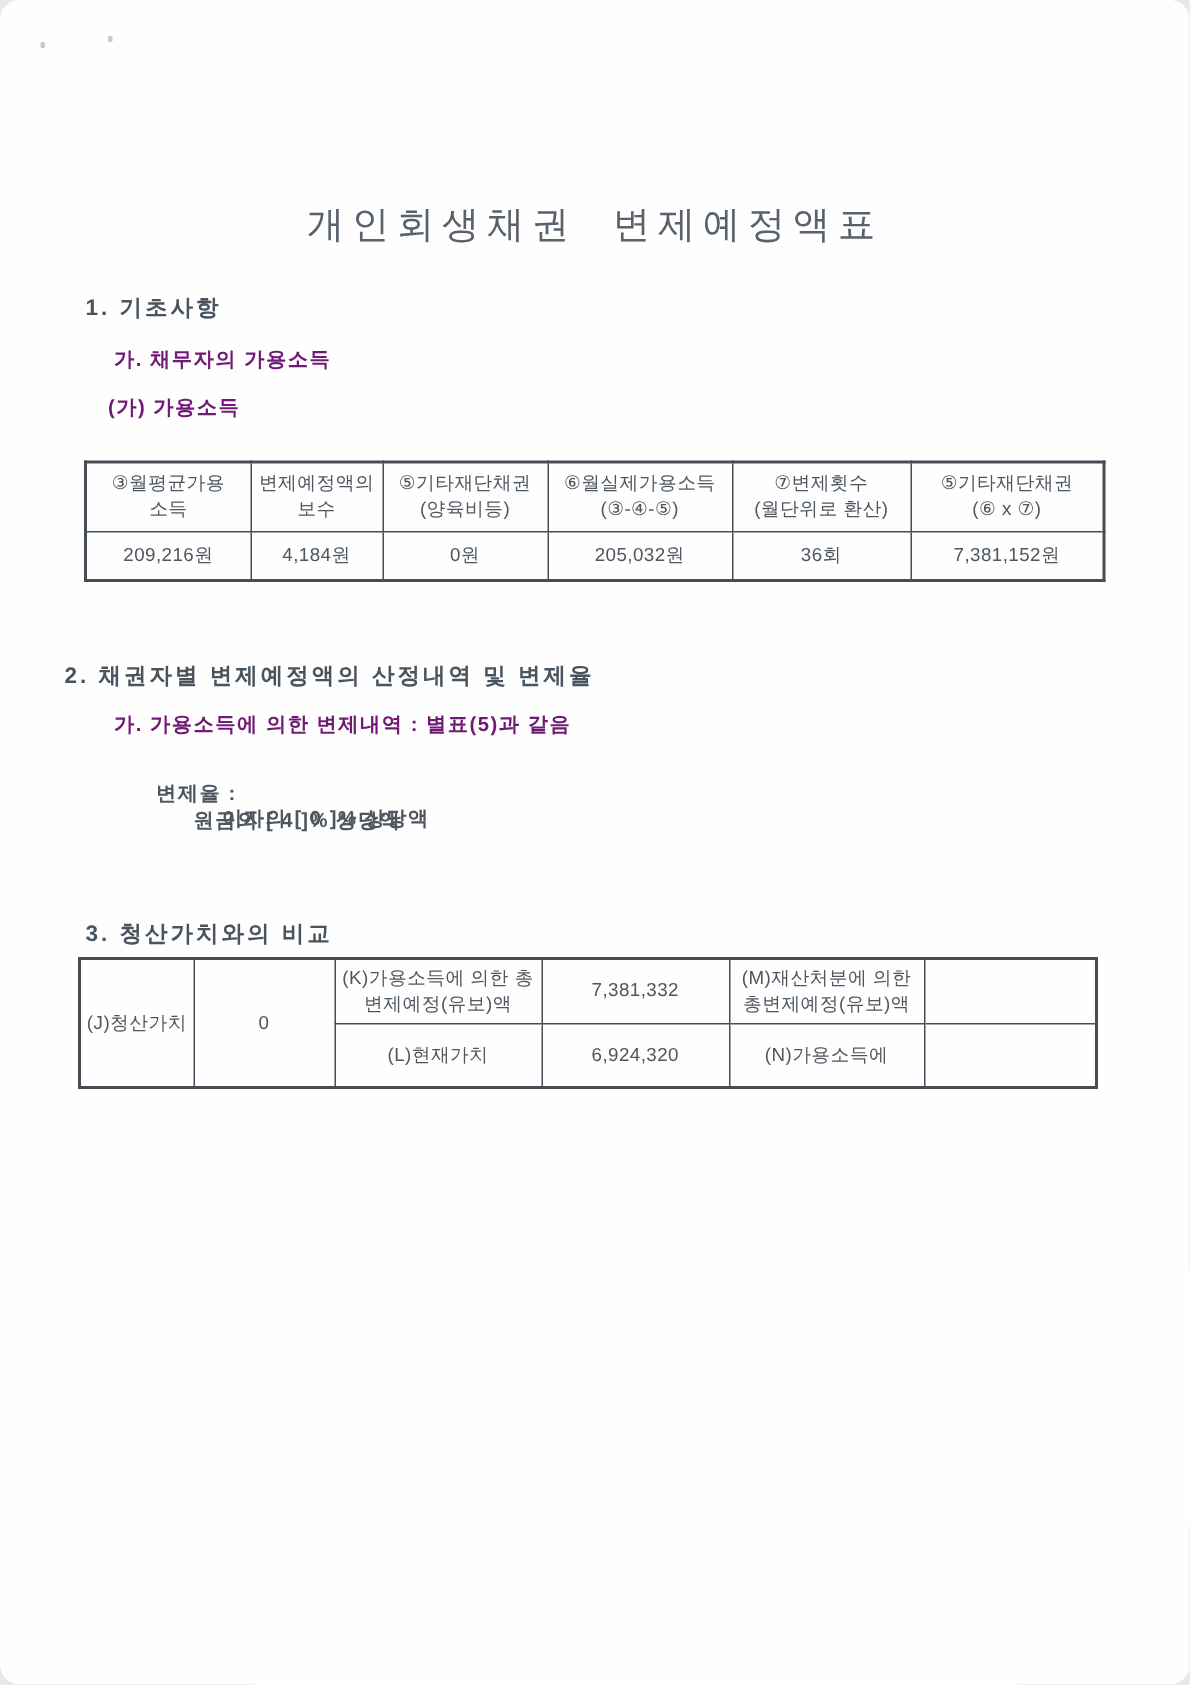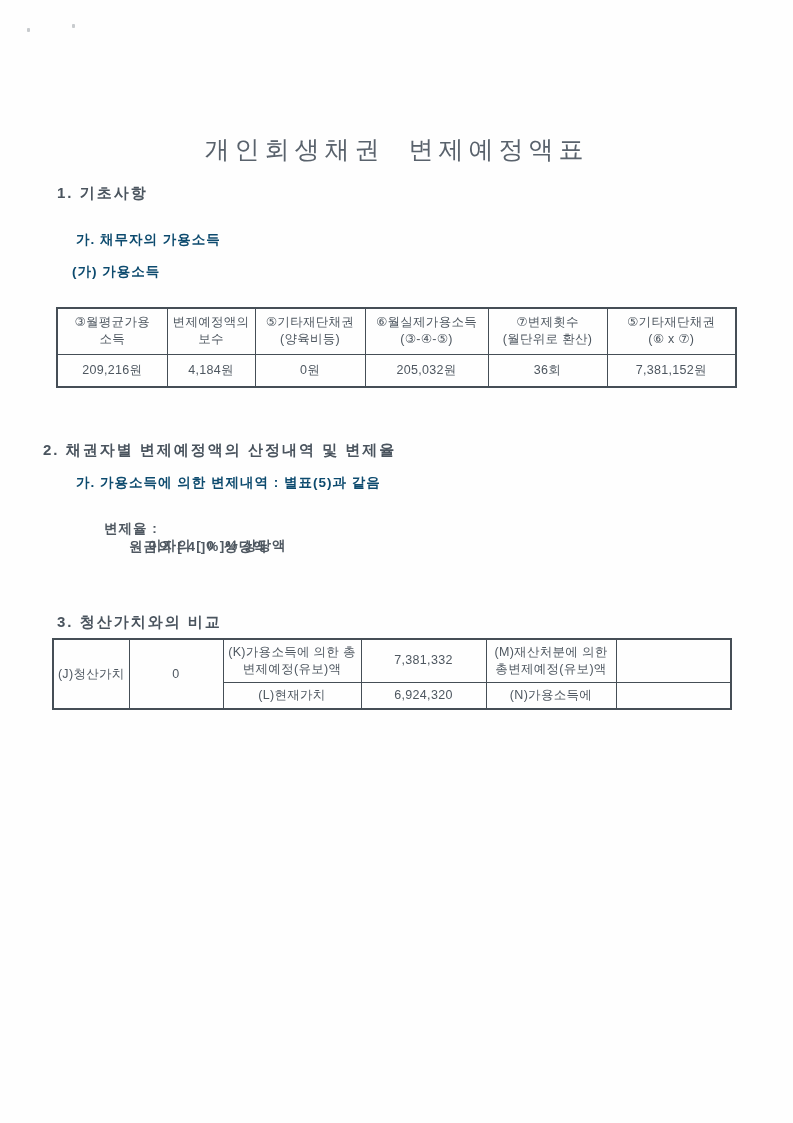--- a/index.html
+++ b/index.html
@@ -6,20 +6,21 @@
   html, body { background: #e8e8e8; }
   .page {
     position: relative;
     width: 793px;
     height: 1123px;
     margin: 0 auto;
     background: #fefefe;
     font-family: "Liberation Sans", "DejaVu Sans", sans-serif;
     color: #4e5760;
     overflow: hidden;
+    border-radius: 13px;
   }
   .speck {
     position: absolute;
     width: 3px; height: 4px;
     background: #9aa0a6;
     opacity: .55;
     border-radius: 1px;
   }
   .doc-title {
     position: absolute;
@@ -37,21 +38,21 @@
     font-size: 15px;
     font-weight: 700;
     letter-spacing: 2px;
     color: #4a545e;
   }
   .t-line {
     position: absolute;
     font-size: 13.5px;
     font-weight: 600;
     letter-spacing: 1px;
-    color: #0c4a6e;
+    color: #701a75;
     white-space: pre;
   }
   .t-small {
     font-size: 13px;
     font-weight: 500;
   }
   table.grid {
     position: absolute;
     border-collapse: collapse;
     table-layout: fixed;
@@ -75,21 +76,21 @@
 </head>
 <body>
 
 <div class="page">
 
   <div class="speck" style="left:27px; top:28px;"></div>
   <div class="speck" style="left:72px; top:24px;"></div>
 
   <div class="doc-title">개인회생채권  변제예정액표</div>
 
-  <div class="h-sec" style="left:57px; top:184px;">1. 기초사항</div>
+  <div class="h-sec" style="left:57px; top:196px;">1. 기초사항</div>
   <div class="t-line" style="left:76px; top:231px;">가. 채무자의 가용소득</div>
   <div class="t-line" style="left:72px; top:263px;">(가) 가용소득</div>
 
   <table class="grid" style="left:56px; top:307px; width:679px;">
     <colgroup>
       <col style="width:110px">
         <col style="width:88px">
         <col style="width:110px">
       <col style="width:123px">
         <col style="width:119px">
@@ -160,21 +161,21 @@
         <span class="hdr-line">(K)가용소득에 의한 총</span>
         <span class="hdr-line">변제예정(유보)액</span>
       </td>
       <td>7,381,332</td>
       <td>
         <span class="hdr-line">(M)재산처분에 의한</span>
         <span class="hdr-line">총변제예정(유보)액</span>
       </td>
       <td></td>
     </tr>
-    <tr style="height:27px;">
+    <tr style="height:43px;">
       <td>(L)현재가치</td>
       <td>6,924,320</td>
       <td>(N)가용소득에</td>
       <td></td>
     </tr>
   </tbody>
     </table>
 
 </div>
 

